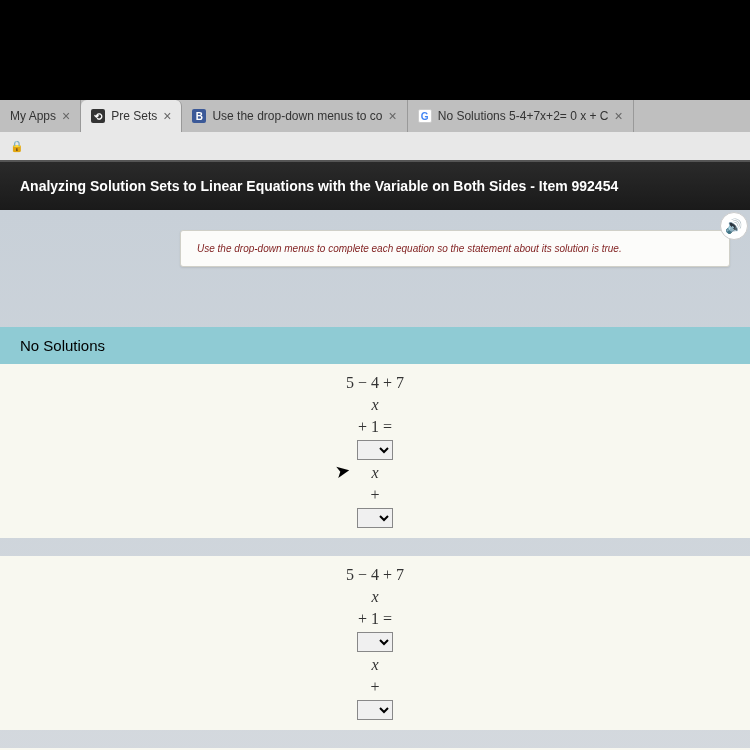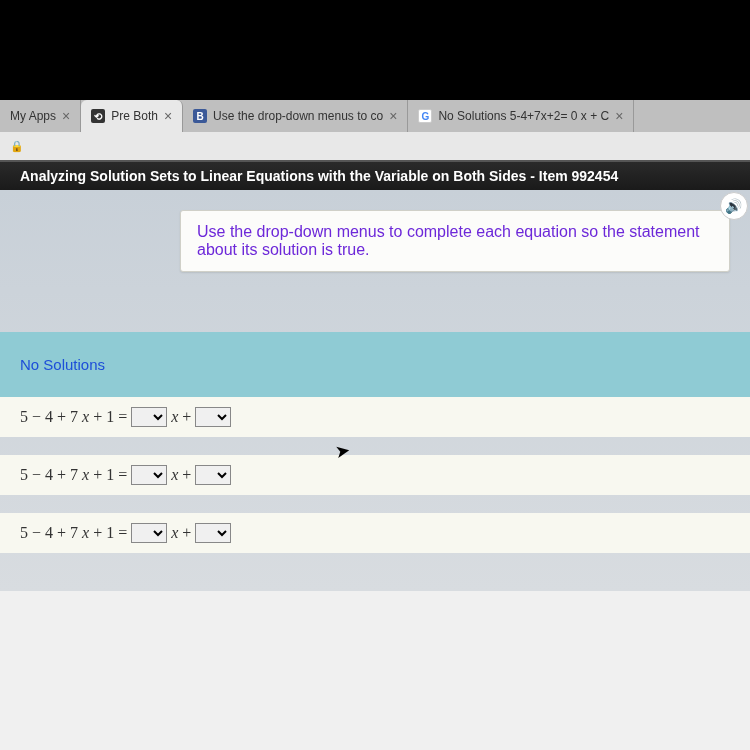--- a/index.html
+++ b/index.html
@@ -66,21 +66,21 @@
       padding: 4px 10px;
       height: 28px;
       font-size: 12px;
       color: #444;
       gap: 6px;
     }
     .lock-icon { font-size: 11px; color: #555; }
     .lesson-header {
       background: linear-gradient(#2a2a2a, #1a1a1a);
       color: #fff;
-      padding: 6px 20px;
+      padding: 16px 20px;
       font-size: 14px;
       font-weight: bold;
       border-top: 2px solid #555;
     }
     .content-area {
       background: linear-gradient(#c8d0d8, #d8dce0);
       padding: 10px 0 20px 0;
       position: relative;
     }
     .audio-btn {
@@ -98,45 +98,47 @@
       font-size: 14px;
       color: #666;
       cursor: pointer;
     }
     .instruction-box {
       margin: 10px 20px 10px 180px;
       background: #fcfcfa;
       border: 1px solid #d0d0c8;
       border-radius: 3px;
       padding: 12px 16px;
-      font-size: 16px;
-      color: #6d28d9;
+      font-size: 10px;
+      color: #7f1d1d;
       box-shadow: 0 1px 2px rgba(0,0,0,0.1);
+      font-style: italic;
     }
     .questions {
       margin-top: 60px;
     }
     .question-block {
       margin-bottom: 18px;
     }
     .q-header {
       background: #8fcbd4;
-      padding: 24px 20px;
-      color: #1d4ed8;
+      padding: 10px 20px;
+      color: #000000;
       font-size: 15px;
     }
     .q-body {
       background: #f8f8f0;
       padding: 10px 20px;
       font-size: 16px;
       color: #333;
       font-family: 'Cambria Math', 'Times New Roman', serif;
       display: flex;
       align-items: center;
       gap: 4px;
+      flex-direction: column;
     }
     .q-body .var { font-style: italic; }
     .dropdown {
       font-family: Arial, sans-serif;
       font-size: 12px;
       min-width: 36px;
       height: 20px;
       border: 1px solid #888;
       background: #f0f0f0;
     }
@@ -156,21 +158,21 @@
 <div class="monitor-edge"></div>
 
 <div class="browser-chrome">
   <div class="tab-bar">
     <div class="tab">
       <span>My Apps</span>
       <span class="tab-close">×</span>
     </div>
     <div class="tab active">
       <span class="favicon dark">⟲</span>
-      <span>Pre Both</span>
+      <span>Pre Sets</span>
       <span class="tab-close">×</span>
     </div>
     <div class="tab">
       <span class="favicon b">B</span>
       <span>Use the drop-down menus to co</span>
       <span class="tab-close">×</span>
     </div>
     <div class="tab">
       <span class="favicon g">G</span>
       <span>No Solutions 5-4+7x+2= 0 x + C</span>

